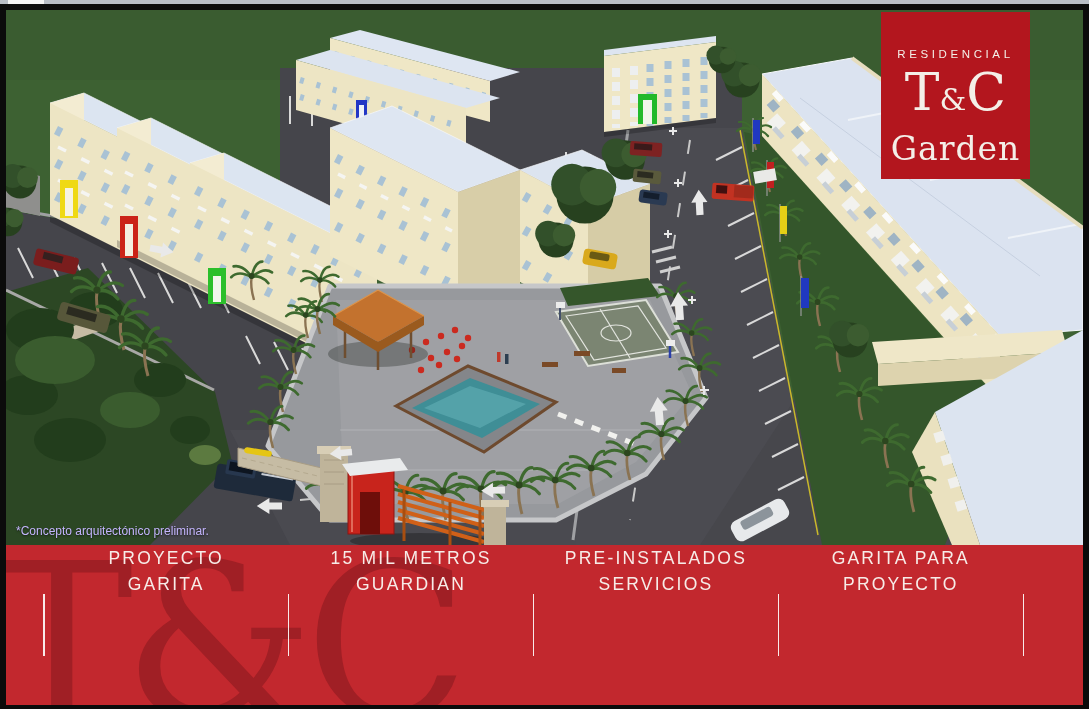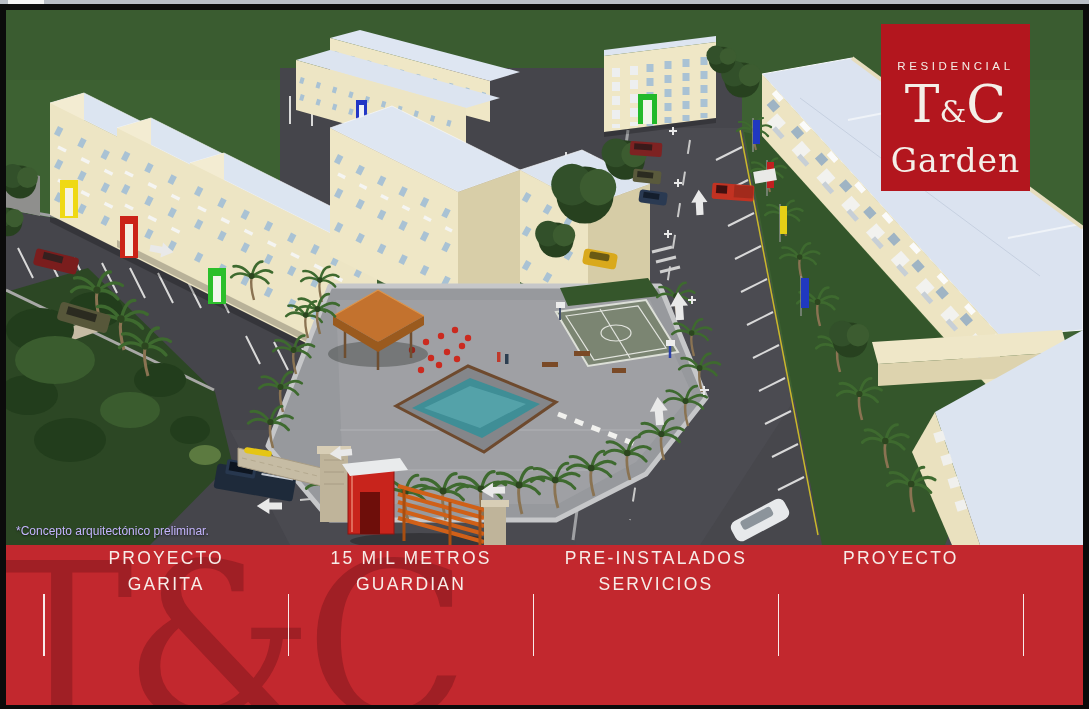--- a/index.html
+++ b/index.html
@@ -5,21 +5,21 @@
   html,body{margin:0;padding:0;background:#222;}
   .page{position:relative;width:1089px;height:709px;background:#0b0b0b;overflow:hidden;
         font-family:"Liberation Sans",sans-serif;}
   .top-strip{position:absolute;top:0;left:0;right:0;height:4px;background:#b9bec6;}
   .top-tab{position:absolute;top:0;left:8px;width:36px;height:4px;background:#f4f4f4;}
   .frame{position:absolute;top:4px;left:0;right:0;bottom:0;
          border:6px solid #0b0b0b;border-bottom-width:4px;
          display:flex;flex-direction:column;}
   .render{position:relative;flex:1;overflow:hidden;background:#3d6132;}
   .scene{display:block;width:100%;height:100%;}
-  .logo{position:absolute;top:14px;left:875px;width:149px;height:167px;background:#b3161e;
+  .logo{position:absolute;top:2px;left:875px;width:149px;height:167px;background:#b3161e;
         color:#f4efe8;text-align:center;box-sizing:border-box;padding-top:36px;}
   .logo-brand{font-size:11.5px;letter-spacing:3.6px;font-weight:400;}
   .logo-name{font-family:"DejaVu Serif","Liberation Serif",serif;font-size:52px;line-height:1.0;margin-top:6px;}
   .logo-amp{font-size:0.58em;}
   .logo-sub{font-family:"DejaVu Serif","Liberation Serif",serif;font-size:33px;line-height:1.0;margin-top:14px;letter-spacing:1px;}
   .caption{position:absolute;left:10px;bottom:7px;font-size:12px;color:#c4b5fd;
            text-shadow:0 1px 2px rgba(0,0,0,.6);}
   .banner{position:relative;height:160px;background:#c2282e;overflow:hidden;}
   .watermark{position:absolute;left:0;top:0;height:160px;width:470px;}
   .features{position:absolute;left:37px;right:59px;top:0;bottom:0;display:flex;align-items:flex-start;}
@@ -391,19 +391,20 @@
           <div>15 MIL METROS</div>
           <div>GUARDIAN</div>
         </div>
         <div class="sep"></div>
         <div class="feature">
           <div>PRE-INSTALADOS</div>
           <div>SERVICIOS</div>
         </div>
         <div class="sep"></div>
         <div class="feature">
+          <div>GARITA PARA</div>
           <div>PROYECTO</div>
         </div>
         <div class="sep"></div>
       </div>
     </div>
   </div>
 </div>
 
 </body></html>

